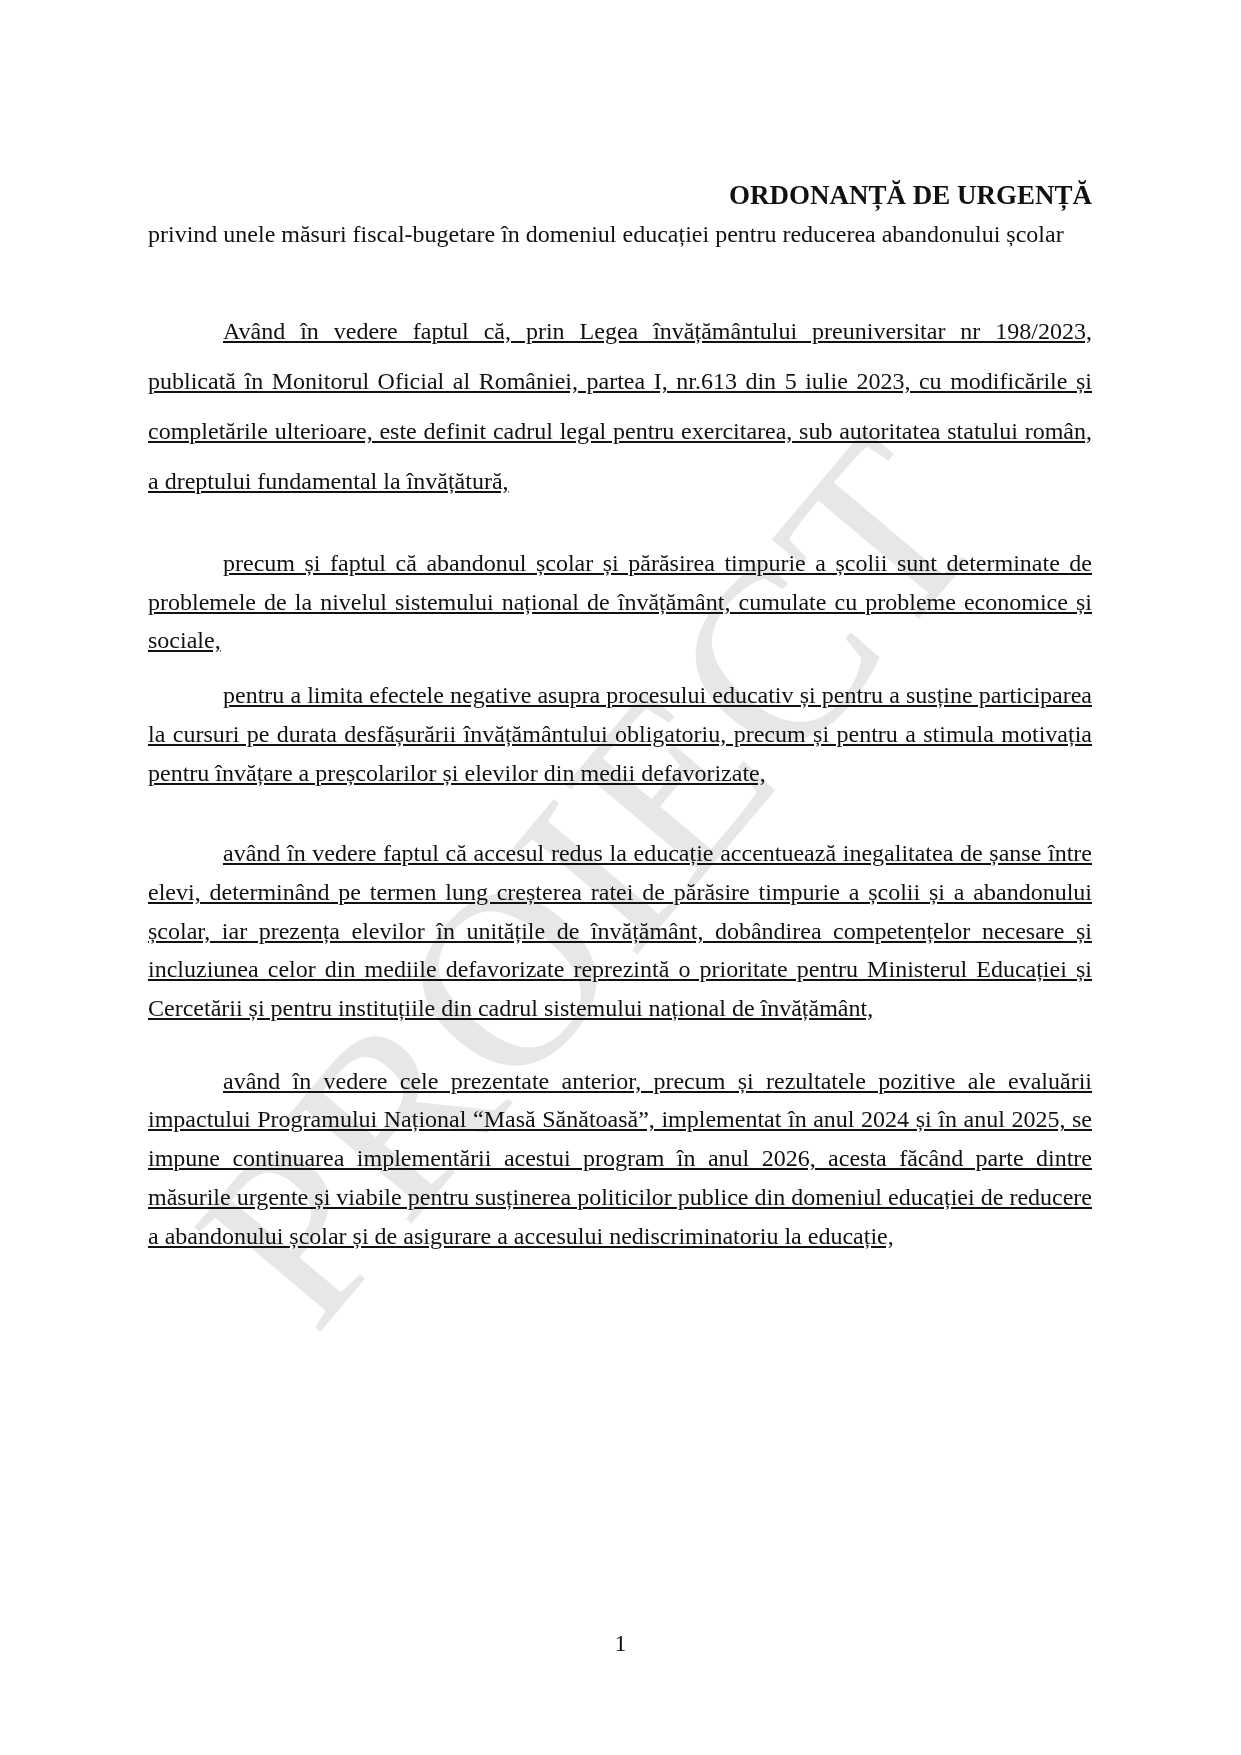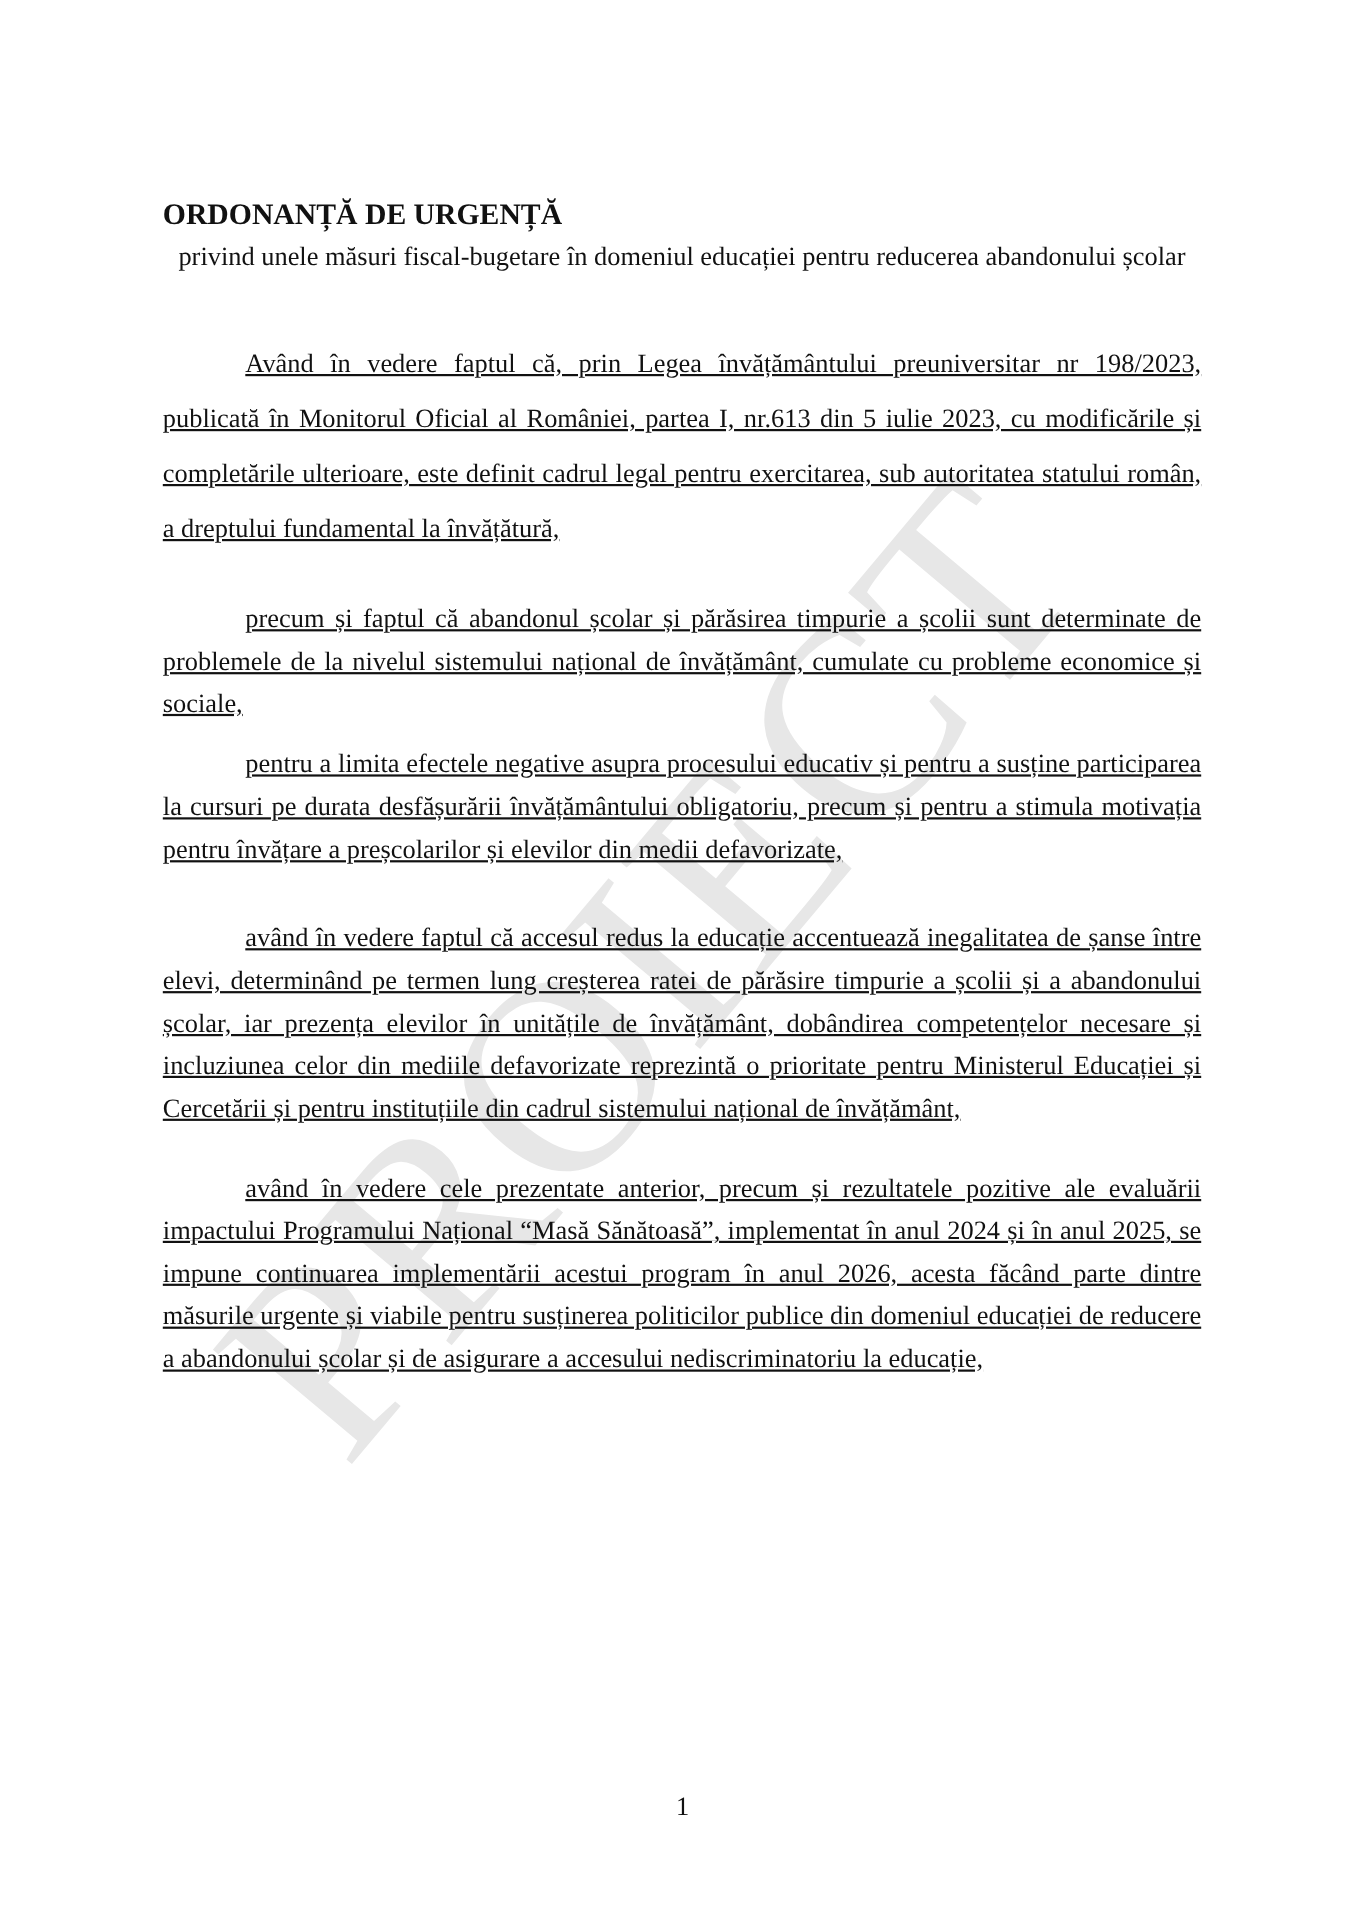--- a/index.html
+++ b/index.html
@@ -32,28 +32,27 @@
   }
   .content {
     position: absolute;
     left: 148px;
     top: 0;
     width: 944px;
     padding-top: 176px;
     z-index: 1;
   }
   .title {
-    text-align: left;
+    text-align: right;
     font-weight: bold;
     font-size: 27px;
     line-height: 39px;
     margin: 0;
   }
   .subtitle {
-    text-align: center;
     font-size: 24px;
     line-height: 39px;
     margin: 0;
   }
   .para {
     font-size: 24px;
     line-height: 38.7px;
     text-align: justify;
     text-indent: 75px;
     margin: 0 0 38px 0;

